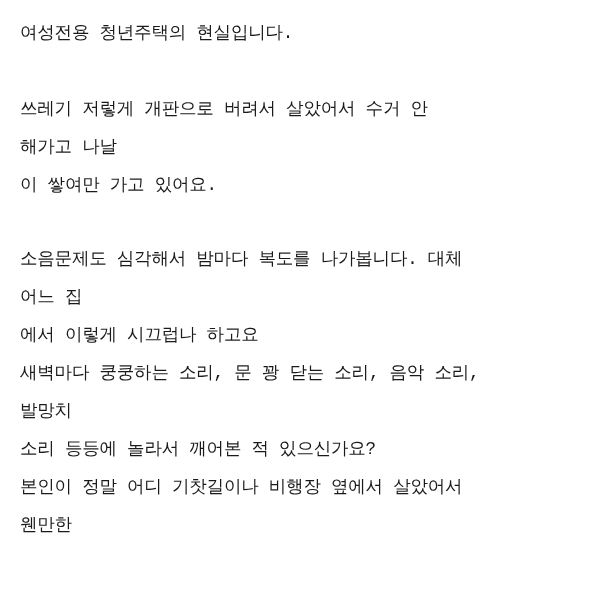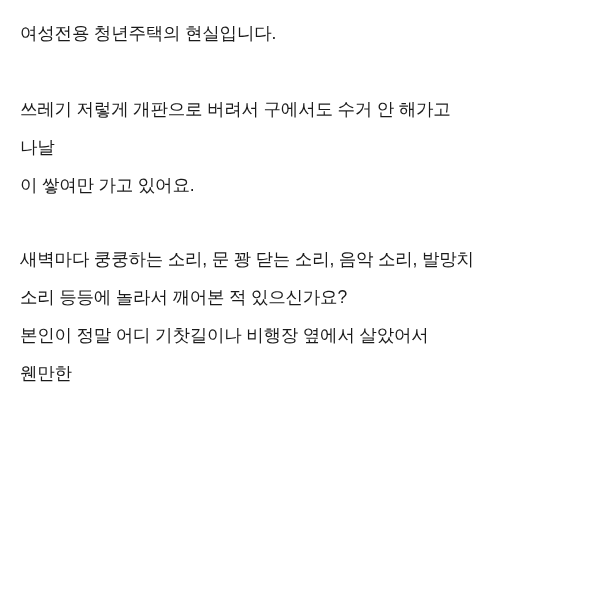--- a/index.html
+++ b/index.html
@@ -13,20 +13,21 @@
     overflow: hidden;
     font-family: "Liberation Sans", sans-serif;
   }
   .page {
     width: 517px;
     height: 608px;
     box-sizing: border-box;
     padding: 14px 36px 0 20px;
     background: #ffffff;
     position: relative;
+    font-family: Liberation Mono, monospace;
   }
   .para {
     margin: 0;
     color: #1a1a1a;
     font-size: 17.5px;
     line-height: 38px;
     letter-spacing: -0.2px;
     word-break: keep-all;
     white-space: pre-wrap;
   }
@@ -39,26 +40,28 @@
 </style>
 </head>
 <body>
 
 <div class="page">
 
   <p class="para">여성전용 청년주택의 현실입니다.</p>
 
   <div class="spacer-lg"></div>
 
-  <p class="para">쓰레기 저렇게 개판으로 버려서 구에서도 수거 안 해가고 나날
+  <p class="para">쓰레기 저렇게 개판으로 버려서 살았어서 수거 안 해가고 나날
 이 쌓여만 가고 있어요.</p>
 
 
 
   <div class="spacer-md"></div>
 
+  <p class="para">소음문제도 심각해서 밤마다 복도를 나가봅니다. 대체 어느 집
+에서 이렇게 시끄럽나 하고요</p>
 
   <p class="para">새벽마다 쿵쿵하는 소리, 문 꽝 닫는 소리, 음악 소리, 발망치
 소리 등등에 놀라서 깨어본 적 있으신가요?</p>
 
   <p class="para">본인이 정말 어디 기찻길이나 비행장 옆에서 살았어서 웬만한</p>
 
 </div>
 
 </body></html>

